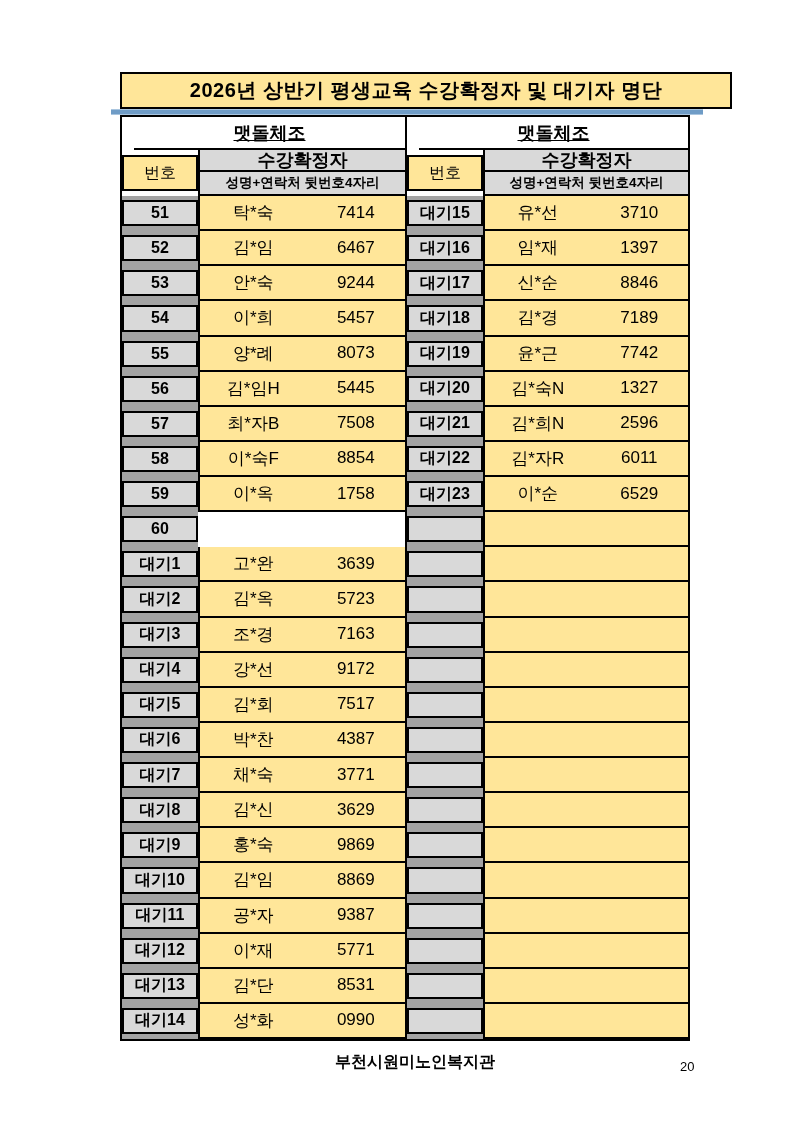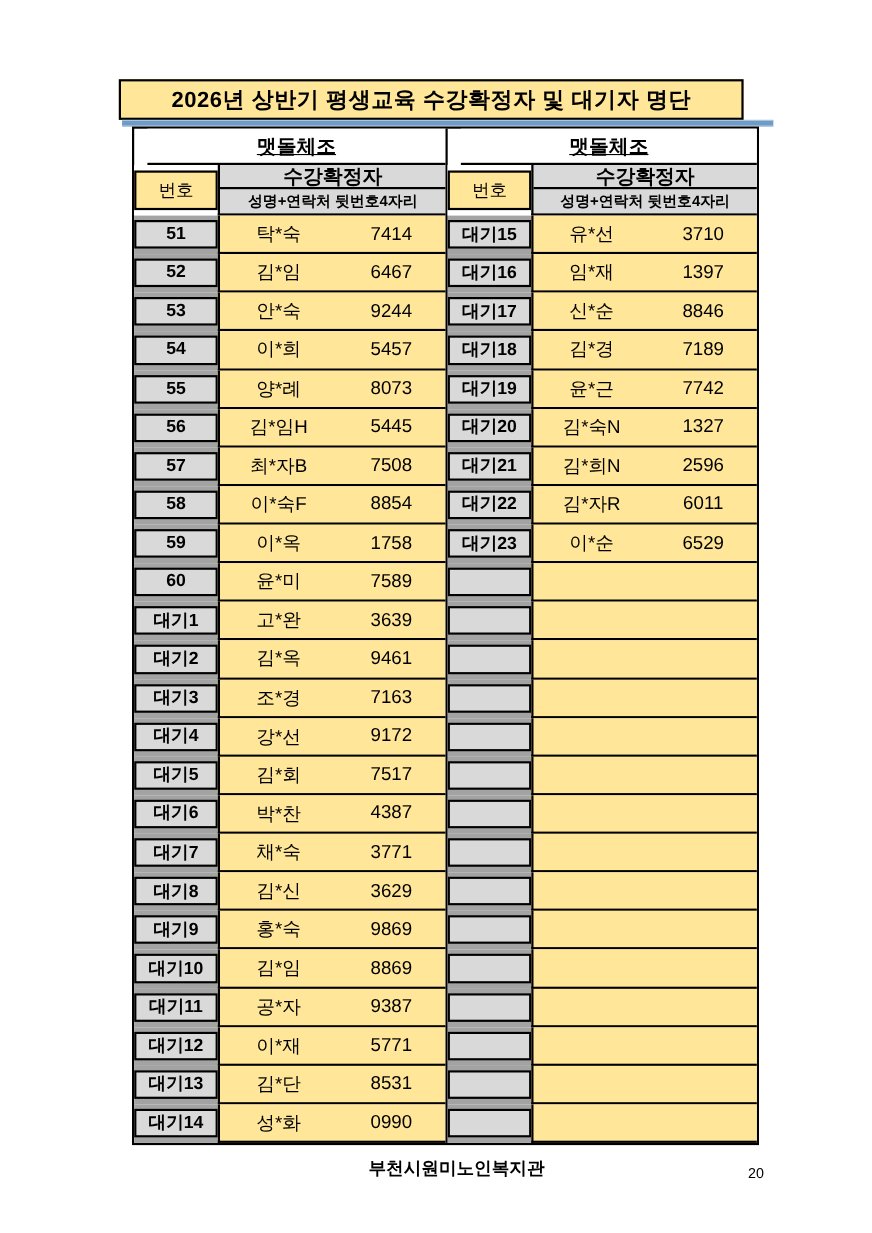--- a/index.html
+++ b/index.html
@@ -11,22 +11,22 @@
   .page {
     position: relative;
     width: 793px;
     height: 1121px;
     background: #ffffff;
     overflow: hidden;
   }
   
   .title-bar {
     position: absolute;
-    left: 108px; top: 72px;
-    width: 568px; height: 37px;
+    left: 120px; top: 72px;
+    width: 612px; height: 37px;
     background: #FFE699;
     border: 2px solid #000;
     display: flex; align-items: center; justify-content: center;
     font-weight: bold;
     font-size: 20px;
     letter-spacing: 0.5px;
   }
   
   .blue-line {
     position: absolute;
@@ -251,41 +251,37 @@
             </div>
             <div class="data-cell">
               <div class="name-cell">이*옥</div>
               <div class="phone-cell">1758</div>
             </div>
           </div>
           <div class="row">
             <div class="no-cell">
               <div class="no-box">60</div>
             </div>
-            <div class="data-cell">
-              <div class="name-cell">윤*미</div>
-              <div class="phone-cell">7589</div>
-            </div>
           </div>
           <div class="row">
             <div class="no-cell">
               <div class="no-box">대기1</div>
             </div>
             <div class="data-cell">
               <div class="name-cell">고*완</div>
               <div class="phone-cell">3639</div>
             </div>
           </div>
           <div class="row">
             <div class="no-cell">
               <div class="no-box">대기2</div>
             </div>
             <div class="data-cell">
               <div class="name-cell">김*옥</div>
-              <div class="phone-cell">9461</div>
+              <div class="phone-cell">5723</div>
             </div>
           </div>
           <div class="row">
             <div class="no-cell">
               <div class="no-box">대기3</div>
             </div>
             <div class="data-cell">
               <div class="name-cell">조*경</div>
               <div class="phone-cell">7163</div>
             </div>

